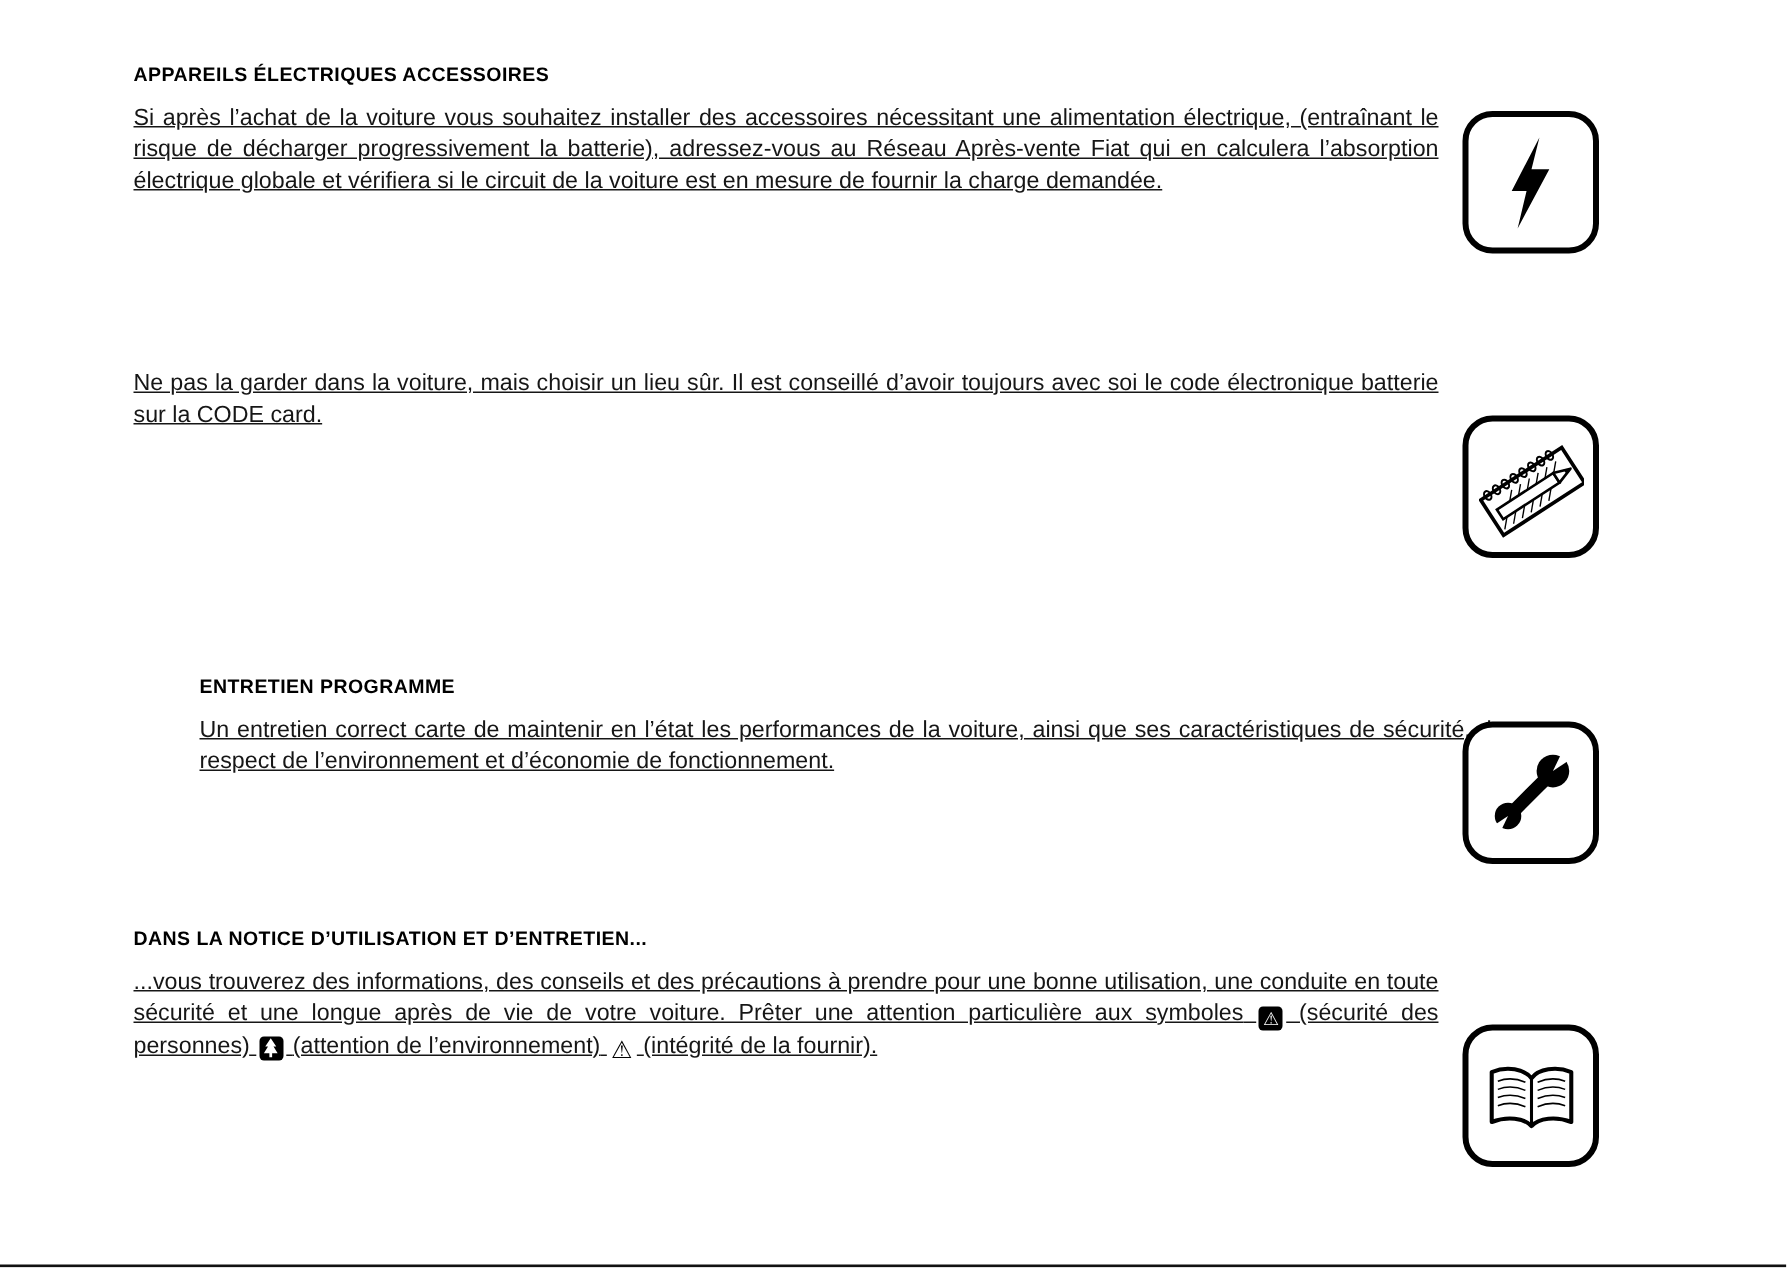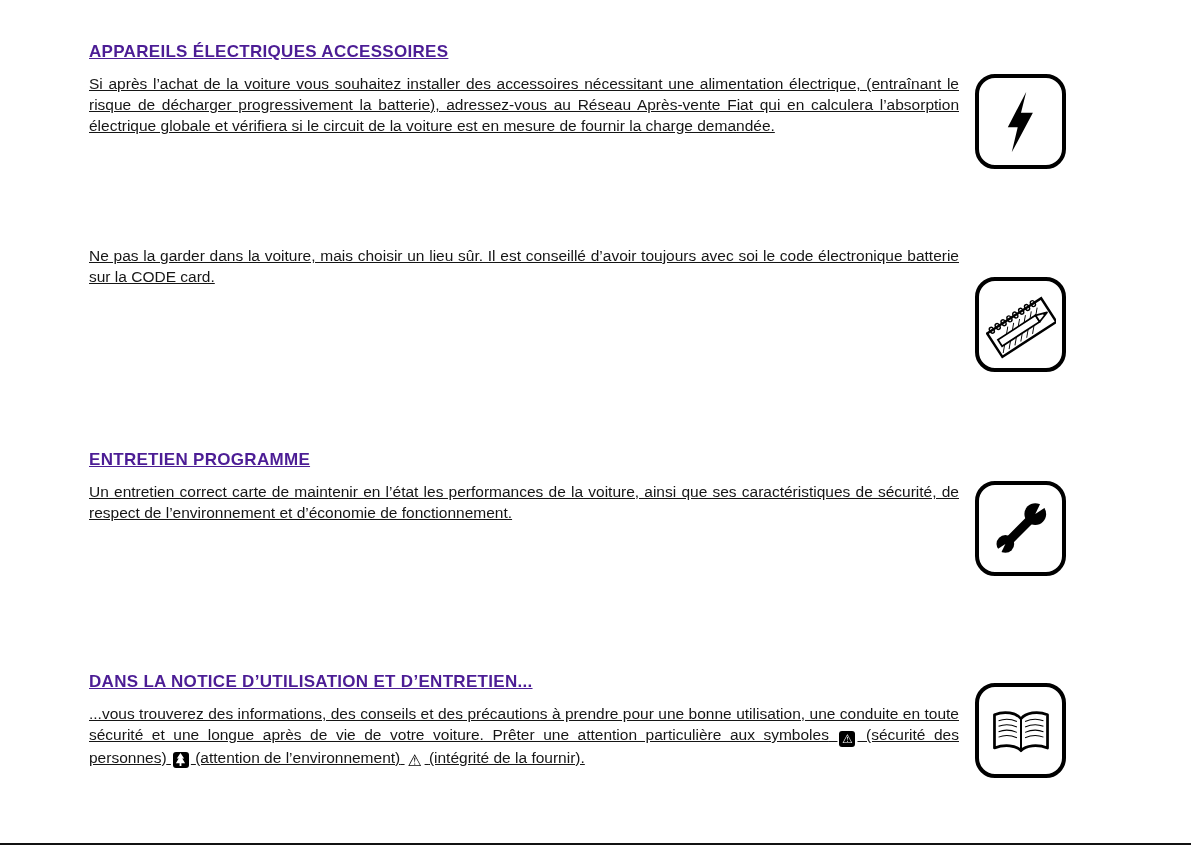--- a/index.html
+++ b/index.html
@@ -15,39 +15,38 @@
     font-family: "Liberation Sans", sans-serif;
     color: #141414;
     overflow: hidden;
   }
   .block {
     position: absolute;
     left: 89px;
     width: 870px;
   }
   .block h2 {
-    font-size: 17px;
+    font-size: 13px;
     font-weight: bold;
     letter-spacing: 0.3px;
-    color: #4c1d95;
+    color: #000000;
     margin: 0 0 11px 0;
-    text-decoration: underline;
   }
   .block p {
     font-size: 15.5px;
     line-height: 21px;
     margin: 0;
     text-align: justify;
     color: #161616;
     text-decoration: underline;
   }
   .s1 { top: 42px; }
   .s2 { top: 245px; }
-  .s3 { top: 450px; }
-  .s4 { top: 672px; }
+  .s3 { top: 450px; margin-left: 44px; }
+  .s4 { top: 618px; }
   .icon-box {
     position: absolute;
     left: 975px;
     width: 83px;
     height: 87px;
     border: 4px solid #000;
     border-radius: 20px;
     background: #fff;
     display: flex;
     align-items: center;

